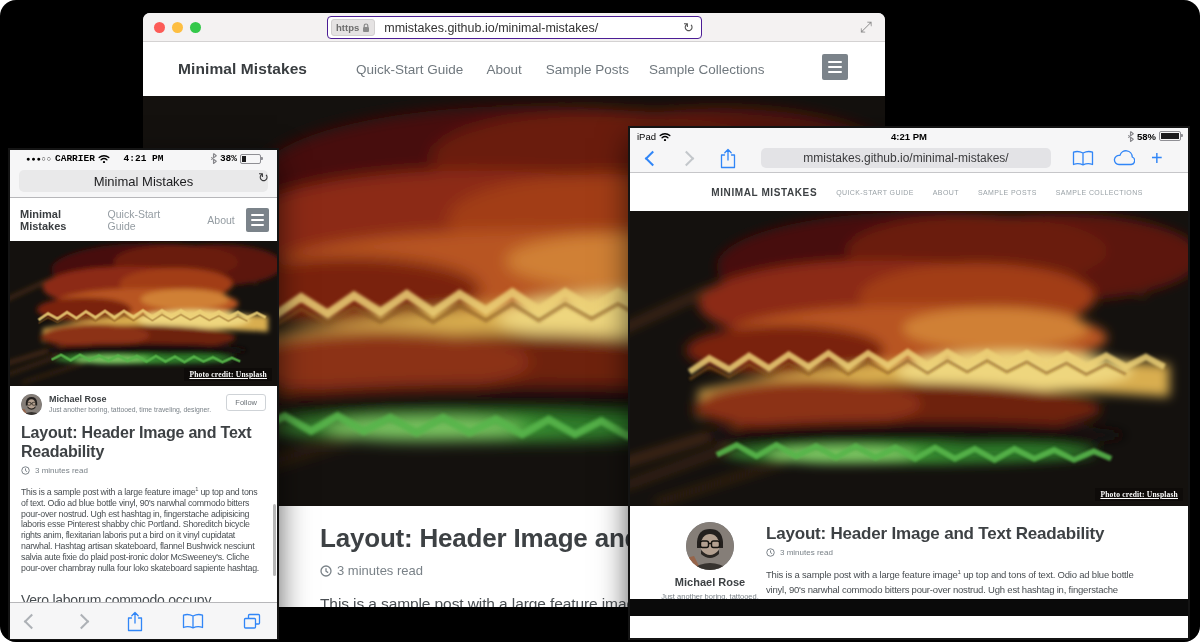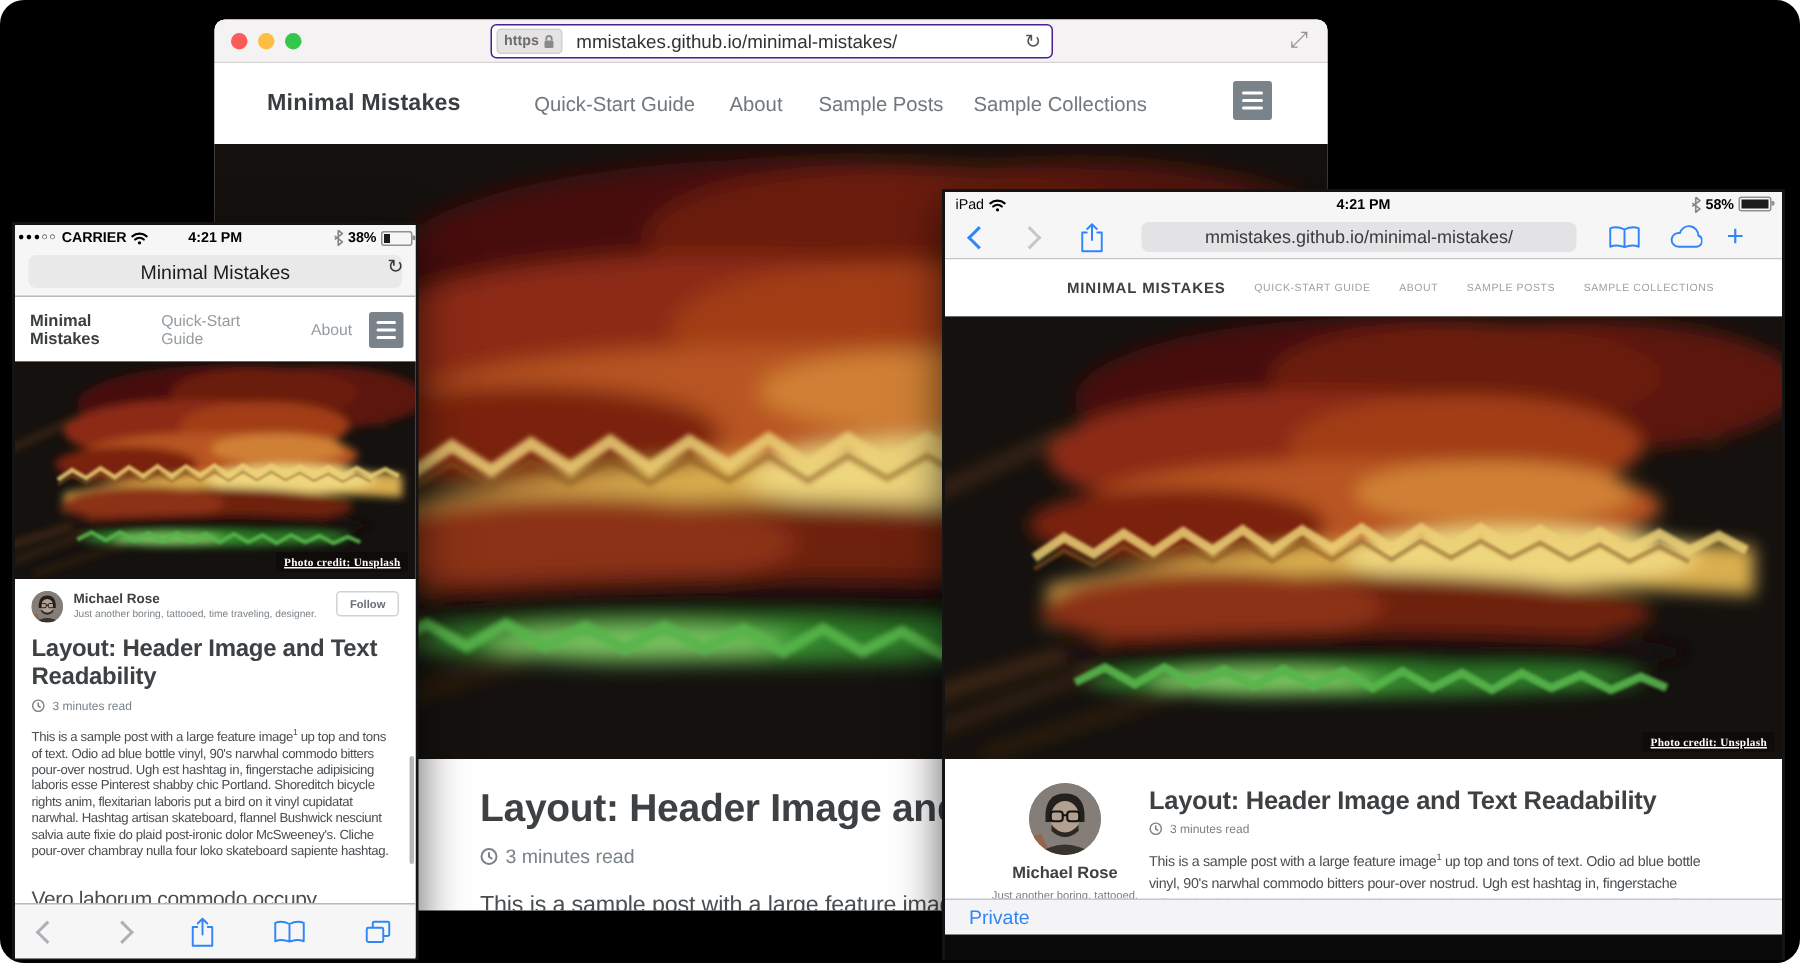--- a/index.html
+++ b/index.html
@@ -40,21 +40,21 @@
   .d-hero{height:410px;}
   .d-content{height:101px;overflow:hidden;padding-left:177px;padding-top:17px;box-sizing:border-box;}
   .d-title{font-size:26px;font-weight:700;color:#3d4144;letter-spacing:-.2px;}
   .meta{color:#7a8288;display:flex;align-items:center;gap:5px;}
   .d-meta{font-size:13px;margin-top:9px;}
   .d-body{margin-top:14px;font-size:15.5px;line-height:1.6;color:#494e52;padding-right:30px;letter-spacing:-.1px;}
   sup{font-size:.65em;}
   
   .iphone{left:10px;top:150px;width:267px;height:488px;background:#fff;
           box-shadow:0 0 0 2px #141414,0 10px 30px rgba(0,0,0,.7);}
-  .p-status{height:17px;background:#f6f6f7;display:flex;align-items:center;font-size:9.5px;font-weight:700;color:#000;padding:0 2px;}
+  .p-status{height:17px;background:#f6f6f7;display:flex;align-items:center;font-size:9.5px;font-weight:700;color:#000;padding:0 16px;font-family:Liberation Mono, monospace;}
   .p-dots{letter-spacing:1px;font-size:7px;}
   .p-time{position:absolute;left:0;right:0;text-align:center;font-size:9.5px;font-weight:700;}
   .p-status{position:relative;}
   .p-right{margin-left:auto;display:flex;align-items:center;gap:3px;z-index:1;}
   .p-urlrow{height:30px;background:#f6f6f7;border-bottom:1px solid #b7b7ba;position:relative;}
   .p-field{position:absolute;left:9px;right:9px;top:3px;height:22px;background:#e9e9ea;border-radius:5px;
            display:flex;align-items:center;justify-content:center;font-size:13px;color:#1c1c1e;}
   .p-reload{position:absolute;right:8px;top:3px;font-size:13px;color:#3a3a3c;cursor:pointer;}
   .p-nav{height:43px;background:#fff;display:flex;align-items:center;padding:0 8px 0 10px;}
   .p-brand{font-size:11px;font-weight:700;color:#3a3e41;cursor:pointer;}
@@ -65,21 +65,21 @@
   .p-burger span{width:13px;height:2px;}
   .p-hero{height:145px;}
   .p-content{height:216px;overflow:hidden;padding:8px 11px 0;box-sizing:border-box;position:relative;background:#fff;}
   .p-author{display:flex;align-items:flex-start;}
   .avatar{border-radius:50%;overflow:hidden;flex:none;background:#777;}
   .p-author .avatar{width:21px;height:21px;}
   .p-ainfo{margin-left:7px;}
   .p-name{font-size:9px;font-weight:700;color:#3d4144;}
   .p-bio{font-size:6.8px;color:#7a8288;margin-top:2px;}
   .follow{margin-left:auto;border:1px solid #cfd3d7;border-radius:3px;background:#fff;color:#6a7076;
-          font-size:7.5px;font-weight:700;padding:3px 8px;cursor:pointer;}
+          font-size:7.5px;font-weight:400;padding:3px 8px;cursor:pointer;}
   .p-title{margin-top:9px;font-size:16px;line-height:18.5px;font-weight:700;color:#3d4144;letter-spacing:-.2px;}
   .p-meta{font-size:8px;margin-top:5px;}
   .p-body{margin-top:9px;font-size:8.8px;line-height:10.8px;color:#494e52;letter-spacing:-.25px;}
   .p-body2{margin-top:22px;font-size:14px;line-height:10.8px;color:#494e52;letter-spacing:-.25px;}
   .p-scroll{position:absolute;right:1px;top:118px;width:3px;height:72px;border-radius:2px;background:rgba(0,0,0,.28);}
   .p-toolbar{height:37px;background:#f6f6f7;border-top:1px solid #b7b7ba;display:flex;align-items:center;justify-content:space-between;padding:0 16px;box-sizing:border-box;}
   .p-toolbar .chev{color:#adb1b6;}
   .blue{color:#3186f7;}
   .icon-btn{cursor:pointer;display:flex;align-items:center;}
   
@@ -385,19 +385,16 @@
         <div class="t-title">Layout: Header Image and Text Readability</div>
         <div class="meta t-meta">
           <svg class="clock" width="9" height="9" viewBox="0 0 12 12">
               <use href="#clock-glyph"></use>
             </svg>
           <span>3 minutes read</span>
         </div>
         <p class="t-body"><span>This is a sample post with a large feature image</span><sup>1</sup><span> up top and tons of text. Odio ad blue bottle vinyl, 90's narwhal commodo bitters pour-over nostrud. Ugh est hashtag in, fingerstache adipisicing laboris esse Pinterest shabby chic Portland. Shoreditch bicycle rights anim, flexitarian laboris put a bird on it vinyl cupidatat narwhal. Hashtag artisan skateboard, flannel Bushwick nesciunt salvia aute fixie do plaid post-ironic dolor McSweeney's. Cliche pour-over chambray nulla four loko skateboard sapiente hashtag.</span></p>
       </div>
     </div>
-    <div class="t-private">
-      <span>Private</span>
-    </div>
     <div class="t-chin"></div>
   </div>
 
 </div>
 
 </body></html>

